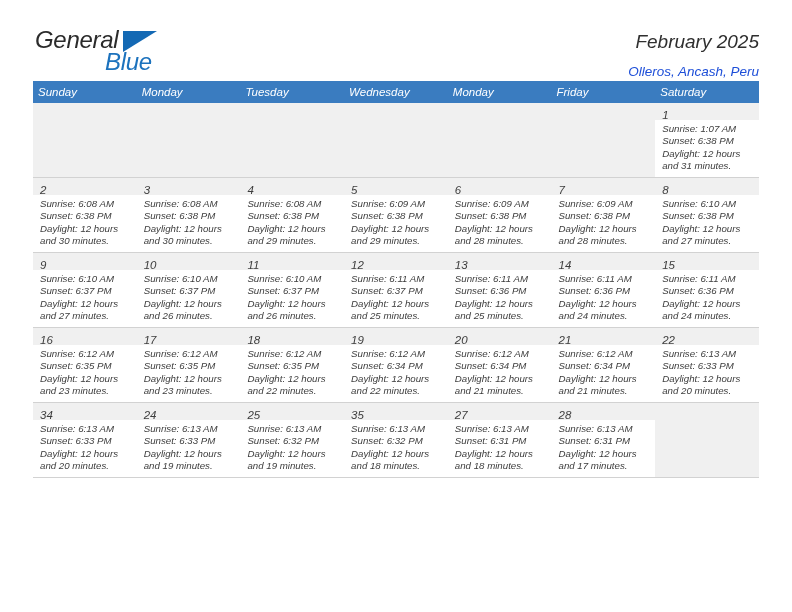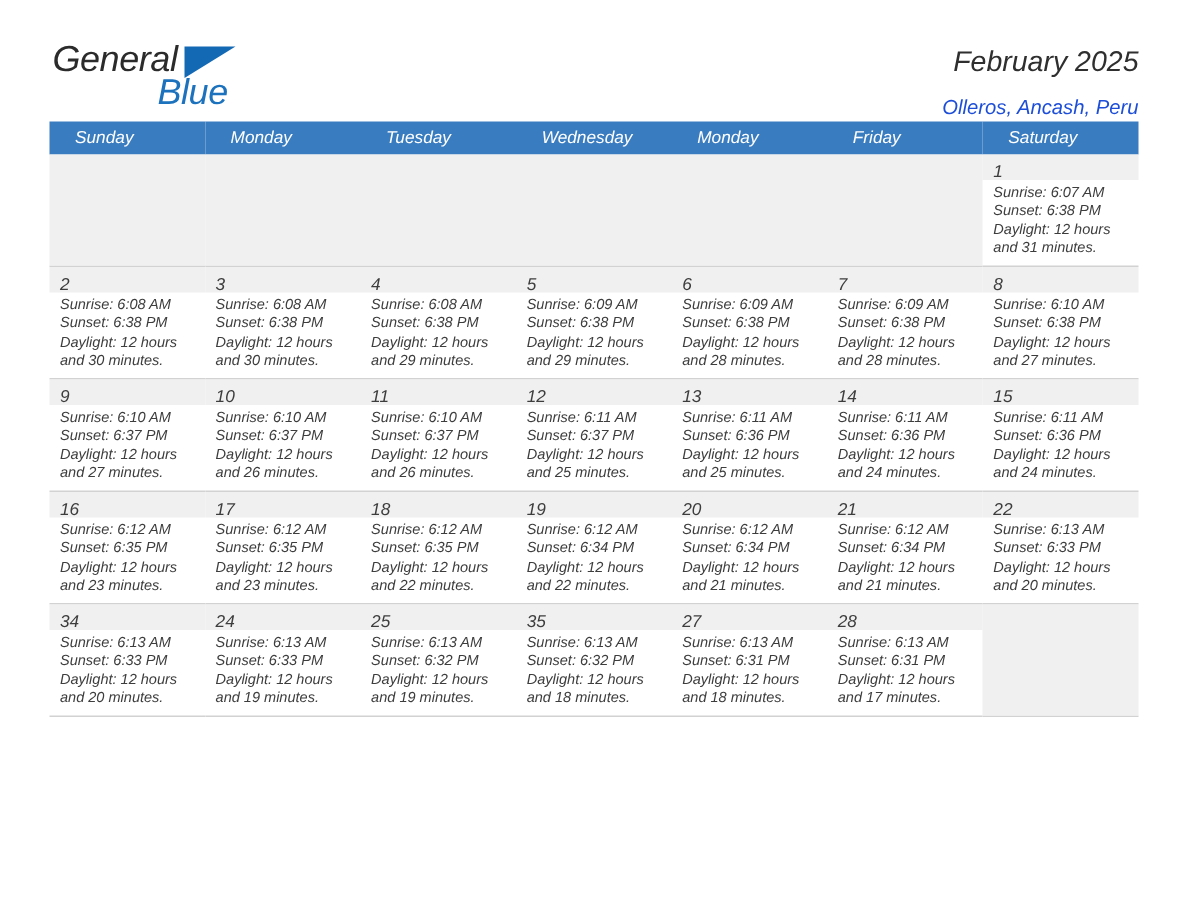--- a/index.html
+++ b/index.html
@@ -90,21 +90,21 @@
     table-layout: fixed;
     width: 726px;
     margin-top: 9px;
   }
   .calendar th {
     background: #3a7cc0;
     color: #ffffff;
     font-weight: normal;
     font-size: 11.5px;
     text-align: left;
-    padding: 5px 0 5px 17px;
+    padding: 5px 0 5px 5px;
     height: 11px;
     border: none;
   }
   .calendar td {
     vertical-align: top;
     width: 103.7px;
     height: 74px;
     border-bottom: 1px solid #d2d2d2;
     padding: 0;
   }
@@ -199,21 +199,21 @@
           </td>
           <td>
             <div class="cell empty">
               <div class="daynum-wrap"><span class="daynum"></span></div>
             </div>
           </td>
           <td>
             <div class="cell filled">
               <div class="daynum-wrap"><span class="daynum">1</span></div>
               <div class="details">
-                <div>Sunrise: 6:07 AM</div>
+                <div>Sunrise: 1:07 AM</div>
                 <div>Sunset: 6:38 PM</div>
                 <div>Daylight: 12 hours</div>
                 <div>and 31 minutes.</div>
               </div>
             </div>
           </td>
         </tr>
         <tr>
           <td>
             <div class="cell filled">

